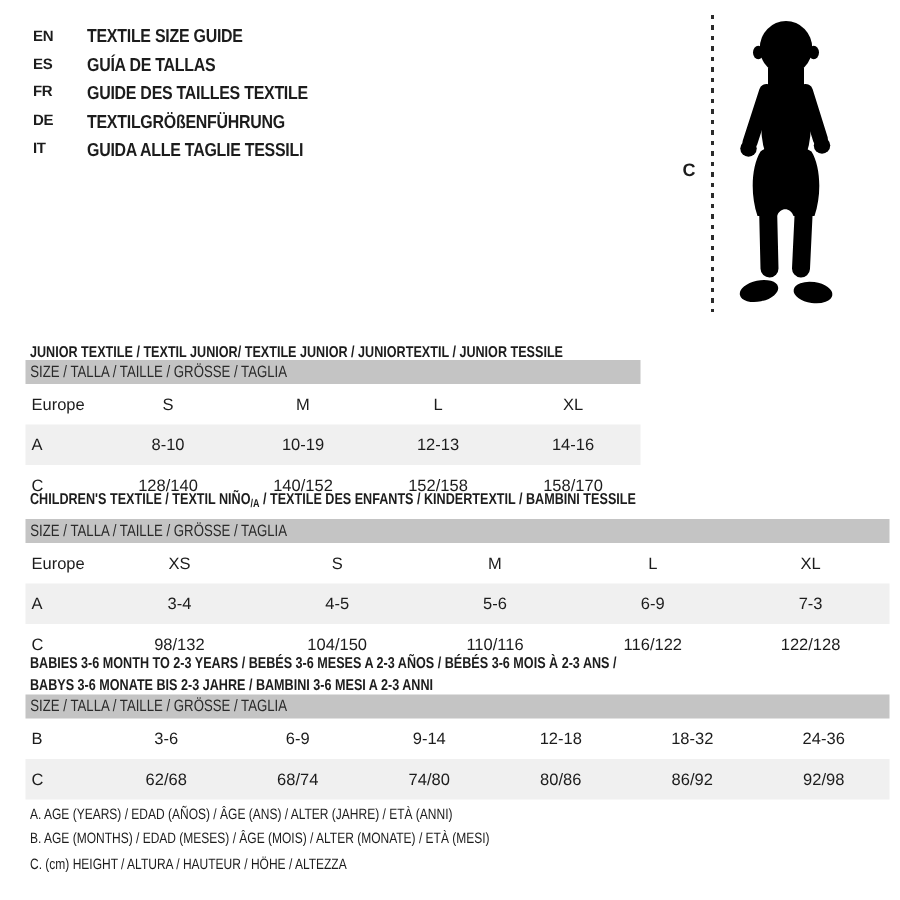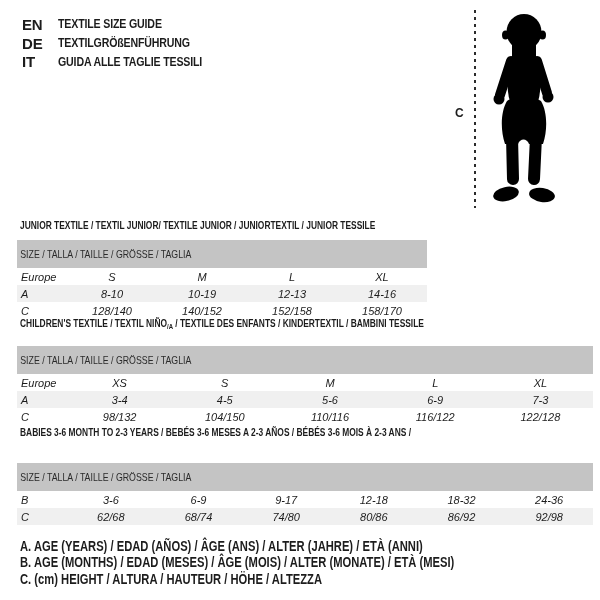--- a/index.html
+++ b/index.html
@@ -6,66 +6,74 @@
   body{
     width:600px;height:600px;position:relative;background:#ffffff;
     font-family:"Liberation Sans",sans-serif;color:#1c1c1c;overflow:hidden;
     -webkit-font-smoothing:antialiased;
   }
   .abs{position:absolute;}
 
   
   .langs{left:22px;top:15px;}
   .lang-row{display:flex;height:18.8px;align-items:center;}
-  .lang-code{width:36px;font-size:15px;font-weight:700;letter-spacing:-0.2px;}
+  .lang-code{width:36px;font-size:10px;font-weight:700;letter-spacing:-0.2px;}
   .lang-title{font-size:12.5px;font-weight:700;white-space:nowrap;
     display:inline-block;transform:scaleX(0.85);transform-origin:0 50%;letter-spacing:-0.2px;}
 
   
   .dotline{left:474px;top:10px;width:2px;height:198px;
     background:repeating-linear-gradient(to bottom,#2b2b2b 0 3px,transparent 3px 7px);}
   .fig-label{left:455px;top:106px;font-size:12px;font-weight:600;}
   .baby{left:482px;top:11px;}
 
   
-  .sec-title{font-size:10.5px;font-weight:700;white-space:nowrap;line-height:15px;}
+  .sec-title{font-size:10.5px;font-weight:700;white-space:nowrap;line-height:15px;margin-top:10px;}
   .sec-title .ctext{display:inline-block;transform:scaleX(0.8);transform-origin:0 50%;white-space:nowrap;}
   .t1-title{left:20px;top:218px;}
   .t2-title{left:20px;top:316px;}
   .t3-title{left:20px;top:425px;}
   .sub{font-size:7.5px;vertical-align:-2px;}
 
   
   .tbl{left:17px;}
-  .tbl .bar{height:28px;background:#c4c4c4;display:flex;align-items:center;}
+  .tbl .bar{height:16px;background:#c4c4c4;display:flex;align-items:center;}
   .bartxt{font-size:11px;color:#2a2a2a;padding-left:4px;white-space:nowrap;
     display:inline-block;transform:scaleX(0.8);transform-origin:0 50%;}
-  .row{display:grid;height:17px;align-items:center;font-size:11px;font-style:italic;}
+  .row{display:grid;height:27px;align-items:center;font-size:11px;}
   .row .lbl{padding-left:4px;}
   .row .cell{text-align:center;}
   .stripe{background:#f0f0f0;}
   .t1{top:240px;width:410px;}
   .t1 .row{grid-template-columns:50px repeat(4,1fr);}
   .t2{top:346px;width:576px;}
   .t2 .row{grid-template-columns:50px repeat(5,1fr);}
   .t3{top:463px;width:576px;}
   .t3 .row{grid-template-columns:50px repeat(6,1fr);}
 
   
   .foots{left:20px;top:538px;}
-  .foot{height:16.3px;font-size:14px;font-weight:700;white-space:nowrap;}
+  .foot{height:16.3px;font-size:10px;font-weight:400;white-space:nowrap;}
   .foot .ctext{display:inline-block;transform:scaleX(0.8);transform-origin:0 50%;}
 </style>
 </head>
 <body>
 
 <div class="abs langs">
   <div class="lang-row">
     <span class="lang-code">EN</span>
     <span class="lang-title">TEXTILE SIZE GUIDE</span>
+  </div>
+  <div class="lang-row">
+    <span class="lang-code">ES</span>
+    <span class="lang-title">GUÍA DE TALLAS</span>
+  </div>
+  <div class="lang-row">
+    <span class="lang-code">FR</span>
+    <span class="lang-title">GUIDE DES TAILLES TEXTILE</span>
   </div>
   <div class="lang-row">
     <span class="lang-code">DE</span>
     <span class="lang-title">TEXTILGRÖßENFÜHRUNG</span>
   </div>
   <div class="lang-row">
     <span class="lang-code">IT</span>
     <span class="lang-title">GUIDA ALLE TAGLIE TESSILI</span>
   </div>
 </div>
@@ -153,30 +161,31 @@
     <span class="cell">98/132</span>
     <span class="cell">104/150</span>
     <span class="cell">110/116</span>
     <span class="cell">116/122</span>
     <span class="cell">122/128</span>
   </div>
 </section>
 
 <div class="abs sec-title t3-title">
   <div><span class="ctext">BABIES 3-6 MONTH TO 2-3 YEARS / BEBÉS 3-6 MESES A 2-3 AÑOS / BÉBÉS 3-6 MOIS À 2-3 ANS /</span></div>
+  <div><span class="ctext">BABYS 3-6 MONATE BIS 2-3 JAHRE / BAMBINI 3-6 MESI A 2-3 ANNI</span></div>
 </div>
 <section class="abs tbl t3">
   <div class="bar">
     <span class="bartxt">SIZE / TALLA / TAILLE / GRÖSSE / TAGLIA</span>
   </div>
   <div class="row">
     <span class="lbl">B</span>
     <span class="cell">3-6</span>
     <span class="cell">6-9</span>
-    <span class="cell">9-17</span>
+    <span class="cell">9-14</span>
     <span class="cell">12-18</span>
     <span class="cell">18-32</span>
     <span class="cell">24-36</span>
   </div>
   <div class="row stripe">
     <span class="lbl">C</span>
     <span class="cell">62/68</span>
     <span class="cell">68/74</span>
     <span class="cell">74/80</span>
     <span class="cell">80/86</span>

